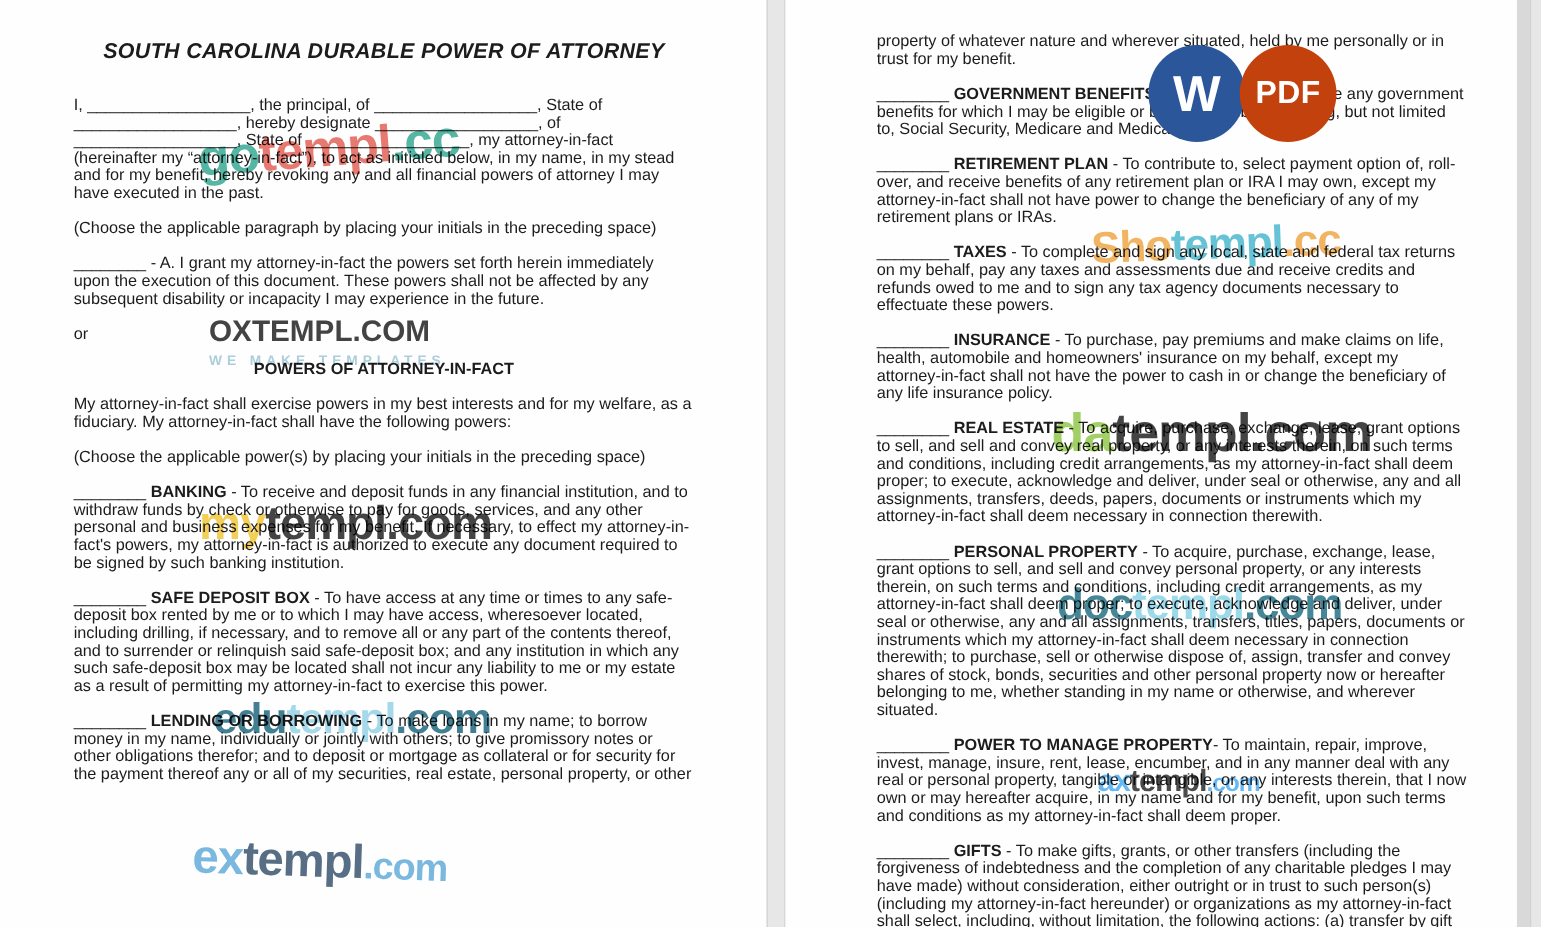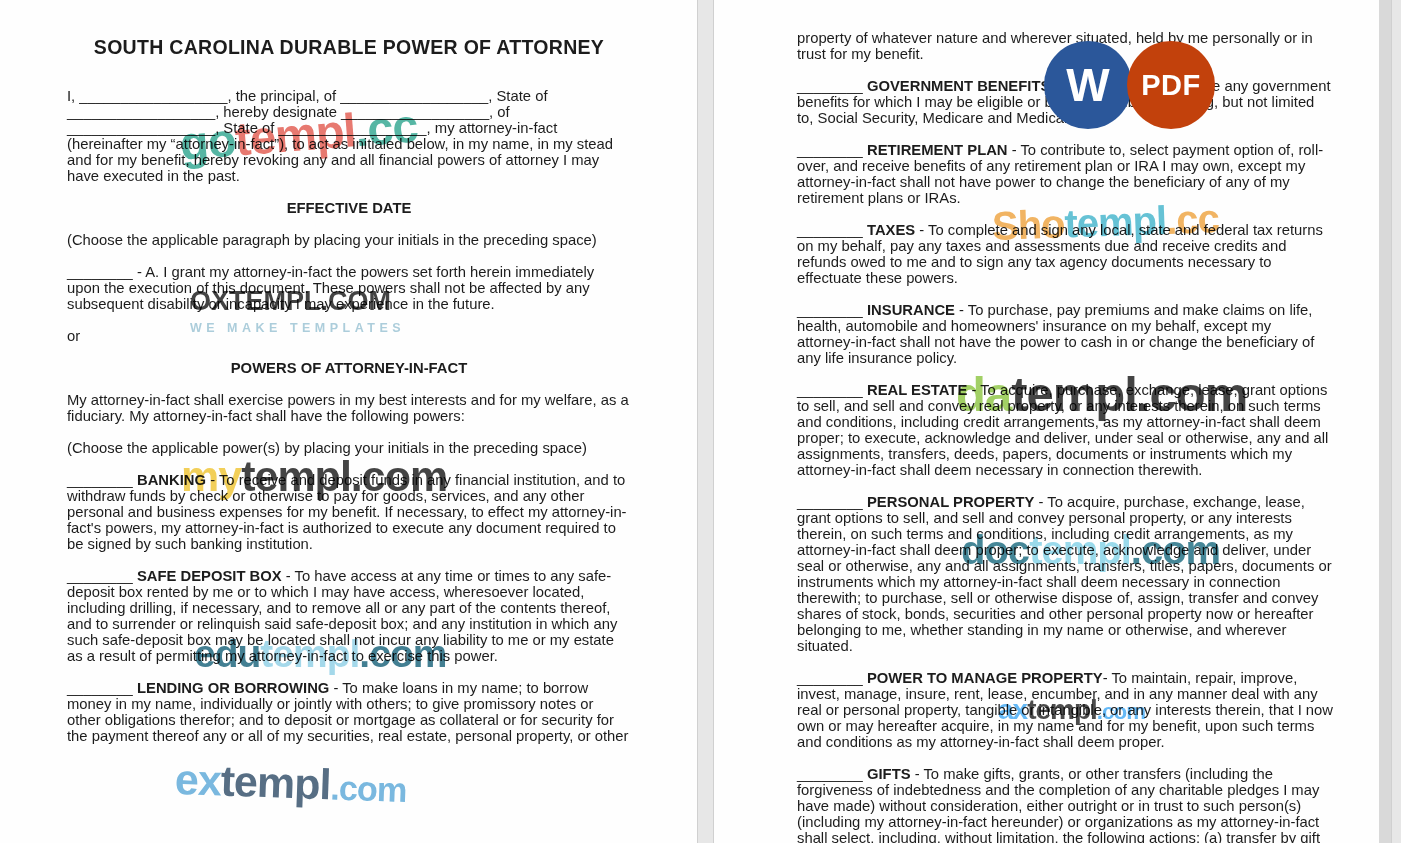--- a/index.html
+++ b/index.html
@@ -13,21 +13,21 @@
   #page-1{left:0;width:697px;}
   #page-2{left:714px;width:665px;}
   #divider{position:absolute;top:0;left:697px;width:17px;height:843px;background:#e7e7e7;border-left:1px solid #d0d0d0;border-right:1px solid #d0d0d0;box-sizing:border-box;}
   #right-edge{position:absolute;top:0;left:1391px;width:10px;height:843px;background:#e7e7e7;border-left:1px solid #d0d0d0;box-sizing:border-box;}
 
   .content{position:relative;z-index:1;}
   #page-1 .content{padding:0 66px 0 67px;}
   #page-2 .content{padding:0 46px 0 83px;}
 
   .para{margin:16px 0 0 0;font-size:14.8px;line-height:16px;}
-  .doc-title{margin:36px 0 0 0;font-size:19.5px;line-height:22px;font-weight:bold;text-align:center;letter-spacing:0.3px;}
+  .doc-title{margin:36px 0 0 0;font-size:19.5px;line-height:22px;font-weight:bold;text-align:center;letter-spacing:0.3px;font-style:italic;}
   .intro{margin-top:30px;}
   .first-par{margin-top:30px;}
   .heading{font-weight:bold;text-align:center;}
 
   
   .wm{
     position:absolute;z-index:2;font-weight:bold;white-space:nowrap;
     letter-spacing:-1px;line-height:1;opacity:.8;mix-blend-mode:multiply;
     pointer-events:none;
   }
@@ -55,21 +55,20 @@
 </style>
 </head>
 <body>
 
 <div class="page" id="page-1">
   <div class="content">
     <h1 class="doc-title">SOUTH CAROLINA DURABLE POWER OF ATTORNEY</h1>
 
     <p class="para intro">I, __________________, the principal, of __________________, State of __________________, hereby designate __________________, of __________________, State of __________________, my attorney-in-fact (hereinafter my “attorney-in-fact”), to act as initialed below, in my name, in my stead and for my benefit, hereby revoking any and all financial powers of attorney I may have executed in the past.</p>
 
-    <p class="para heading">EFFECTIVE DATE</p>
 
     <p class="para">(Choose the applicable paragraph by placing your initials in the preceding space)</p>
 
     <p class="para"><span class="blank">________</span> <span>- A. I grant my attorney-in-fact the powers set forth herein immediately upon the execution of this document. These powers shall not be affected by any subsequent disability or incapacity I may experience in the future.</span></p>
 
     <p class="para">or</p>
 
 
     <p class="para heading">POWERS OF ATTORNEY-IN-FACT</p>
 

